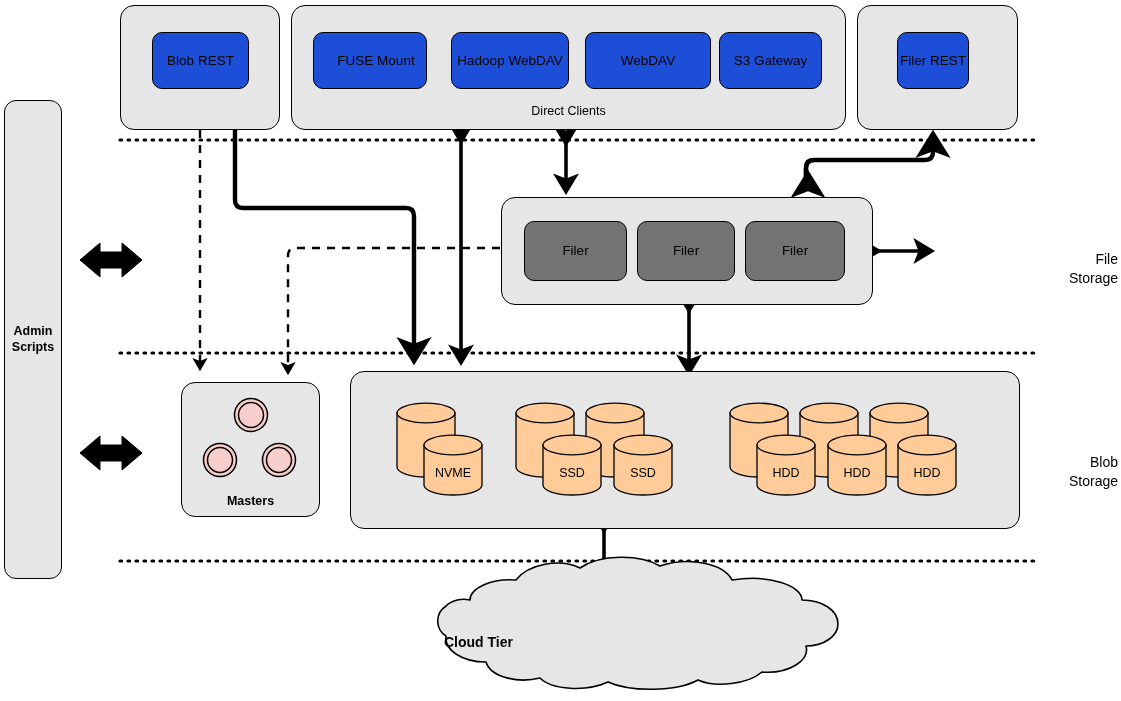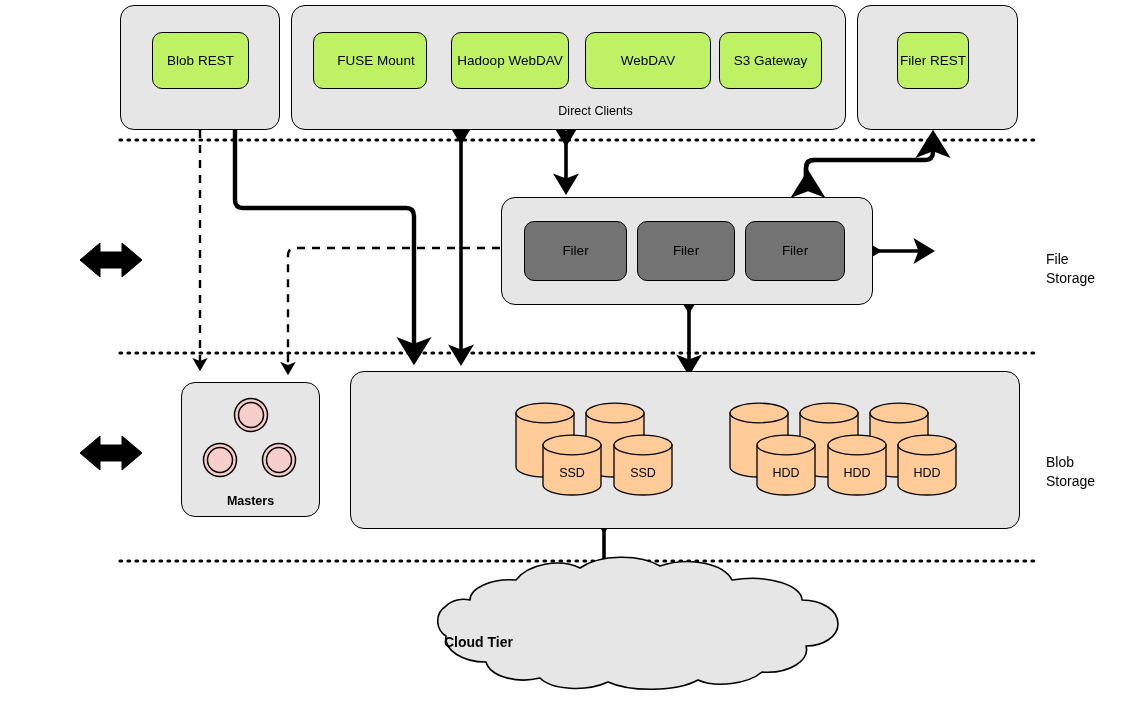--- a/index.html
+++ b/index.html
@@ -11,30 +11,30 @@
   #stage{position:absolute;left:0;top:0;width:1121px;height:701px;}
   svg.layer{position:absolute;left:0;top:0;width:1121px;height:701px;overflow:visible;}
   #svg-back{z-index:1;}
   .nodes{position:absolute;left:0;top:0;width:1121px;height:701px;z-index:2;}
 
   .grpbox{
     position:absolute;background:#e6e6e6;border:1px solid #000000;border-radius:14px;
     box-sizing:border-box;
   }
   .chip{
-    position:absolute;background:#bef264;border:1px solid #000000;border-radius:10px;
+    position:absolute;background:#1d4ed8;border:1px solid #000000;border-radius:10px;
     box-sizing:border-box;display:flex;align-items:center;justify-content:center;
     font-size:13.5px;line-height:1.15;text-align:center;
   }
   .chip.green{background:#737373;}
   .grouplabel{
     position:absolute;font-size:12.5px;text-align:center;white-space:nowrap;
   }
   .sidelabel{
-    position:absolute;font-size:14px;line-height:1.35;text-align:left;white-space:pre-line;
+    position:absolute;font-size:14px;line-height:1.35;text-align:right;white-space:pre-line;
   }
   .admin{
     position:absolute;background:#e6e6e6;border:1px solid #000000;border-radius:12px;
     box-sizing:border-box;display:flex;align-items:center;justify-content:center;
     font-size:12.5px;font-weight:bold;text-align:center;line-height:1.25;
   }
   .cyl-label{
     position:absolute;font-size:12.5px;text-align:center;width:100%;left:0;
     pointer-events:none;
   }
@@ -134,32 +134,38 @@
                C586,692 552,690 540,678
                C516,684 490,676 486,662
                C462,662 444,650 446,636
                C436,630 434,614 446,606
                C452,600 462,598 470,600 Z" fill="#e6e6e6" stroke="#000" stroke-width="1.6" stroke-linejoin="round"></path>
     </g>
   </svg>
 
   <div class="nodes">
 
+    <div class="admin" style="left:4px;top:100px;width:58px;height:479px;">
+      <span style="display:block;">
+        <span>Admin</span><br>
+        <span>Scripts</span>
+      </span>
+    </div>
 
     <div class="grpbox" style="left:120px;top:5px;width:160px;height:125px;">
     </div>
     <div class="chip" style="left:152px;top:32px;width:97px;height:57px;">Blob REST</div>
 
     <div class="grpbox" style="left:291px;top:5px;width:555px;height:125px;">
     </div>
     <div class="chip" style="left:313px;top:32px;width:114px;height:57px;padding-left:12px;">FUSE Mount</div>
     <div class="chip" style="left:451px;top:32px;width:118px;height:57px;">Hadoop WebDAV</div>
-    <div class="chip" style="left:585px;top:32px;width:126px;height:57px;">WebDAV</div>
+    <div class="chip" style="left:585px;top:32px;width:126px;height:57px;border-radius:9px;">WebDAV</div>
     <div class="chip" style="left:719px;top:32px;width:103px;height:57px;">S3 Gateway</div>
-    <div class="grouplabel" style="left:291px;top:104px;width:555px;padding-left:27px;">Direct Clients</div>
+    <div class="grouplabel" style="left:291px;top:104px;width:555px;">Direct Clients</div>
 
     <div class="grpbox" style="left:857px;top:5px;width:161px;height:125px;">
     </div>
     <div class="chip" style="left:856px;top:32px;width:72px;height:57px;margin-left:41px;">Filer REST</div>
 
     <div class="grpbox" style="left:501px;top:197px;width:372px;height:108px;">
     </div>
     <div class="chip green" style="left:524px;top:221px;width:103px;height:60px;">Filer</div>
     <div class="chip green" style="left:637px;top:221px;width:98px;height:60px;">Filer</div>
     <div class="chip green" style="left:745px;top:221px;width:100px;height:60px;">Filer</div>
@@ -190,20 +196,33 @@
           <circle cx="98" cy="78" r="16.5" fill="#f8cecc" stroke="#000" stroke-width="1.5"></circle>
           <circle cx="98" cy="78" r="12.5" fill="#f8cecc" stroke="#000" stroke-width="1.5"></circle>
         </g>
       </svg>
     </div>
     <div class="masterslabel" style="left:181px;top:494px;width:139px;">Masters</div>
 
     <div class="grpbox" style="left:350px;top:371px;width:670px;height:158px;">
     </div>
 
+    <div style="position:absolute;left:396px;top:400px;width:110px;height:98px;">
+      <svg width="110" height="98" viewBox="0 0 110 98" style="position:absolute;left:0;top:0;">
+        <g>
+          <path d="M1,13 L1,67 A29,10 0 0 0 59,67 L59,13 Z" fill="#ffcc99" stroke="#000" stroke-width="1.3"></path>
+          <ellipse cx="30" cy="13" rx="29" ry="9.8" fill="#ffcc99" stroke="#000" stroke-width="1.3"></ellipse>
+        </g>
+        <g>
+          <path d="M28,45 L28,85 A29,10 0 0 0 86,85 L86,45 Z" fill="#ffcc99" stroke="#000" stroke-width="1.3"></path>
+          <ellipse cx="57" cy="45" rx="29" ry="9.8" fill="#ffcc99" stroke="#000" stroke-width="1.3"></ellipse>
+        </g>
+      </svg>
+      <div class="cyl-label" style="top:66px;left:28px;width:58px;">NVME</div>
+    </div>
 
     <div style="position:absolute;left:515px;top:400px;width:175px;height:98px;">
       <svg width="175" height="98" viewBox="0 0 175 98" style="position:absolute;left:0;top:0;">
         <g>
           <path d="M1,13 L1,67 A29,10 0 0 0 59,67 L59,13 Z" fill="#ffcc99" stroke="#000" stroke-width="1.3"></path>
           <ellipse cx="30" cy="13" rx="29" ry="9.8" fill="#ffcc99" stroke="#000" stroke-width="1.3"></ellipse>
         </g>
         <g>
           <path d="M71,13 L71,67 A29,10 0 0 0 129,67 L129,13 Z" fill="#ffcc99" stroke="#000" stroke-width="1.3"></path>
           <ellipse cx="100" cy="13" rx="29" ry="9.8" fill="#ffcc99" stroke="#000" stroke-width="1.3"></ellipse>

